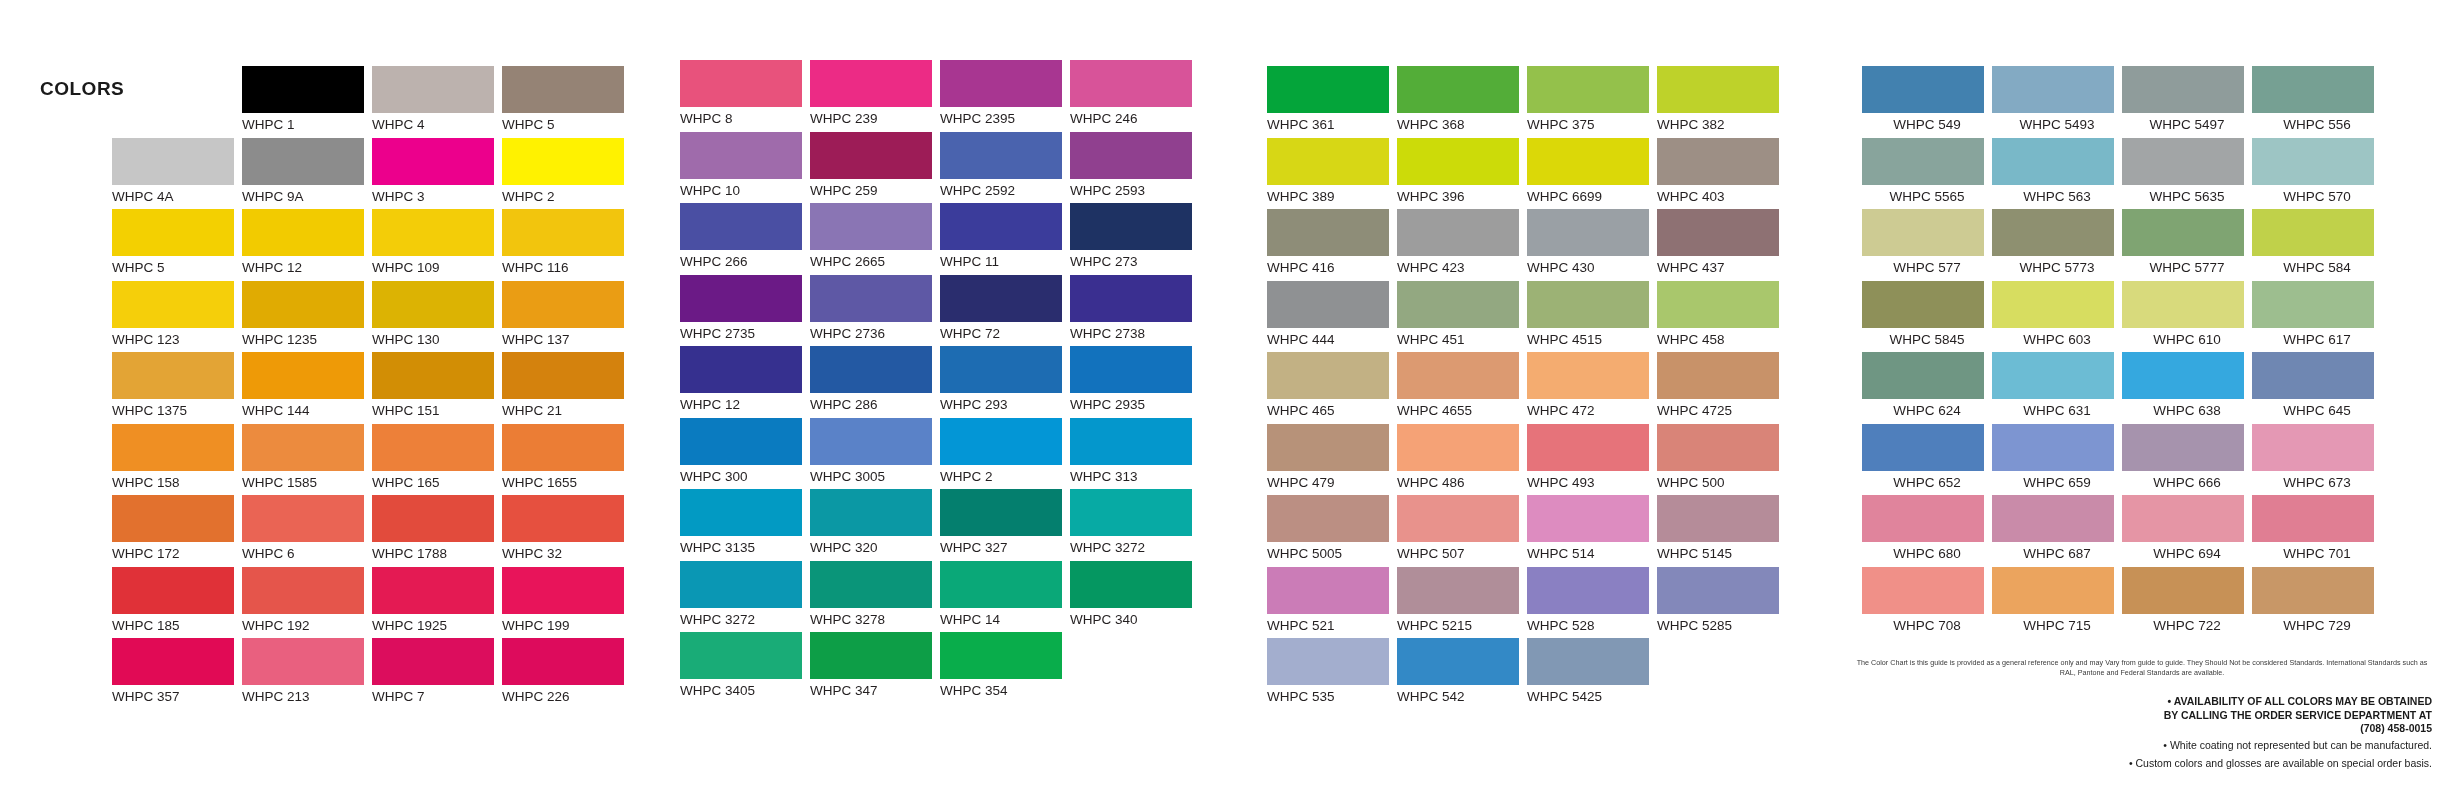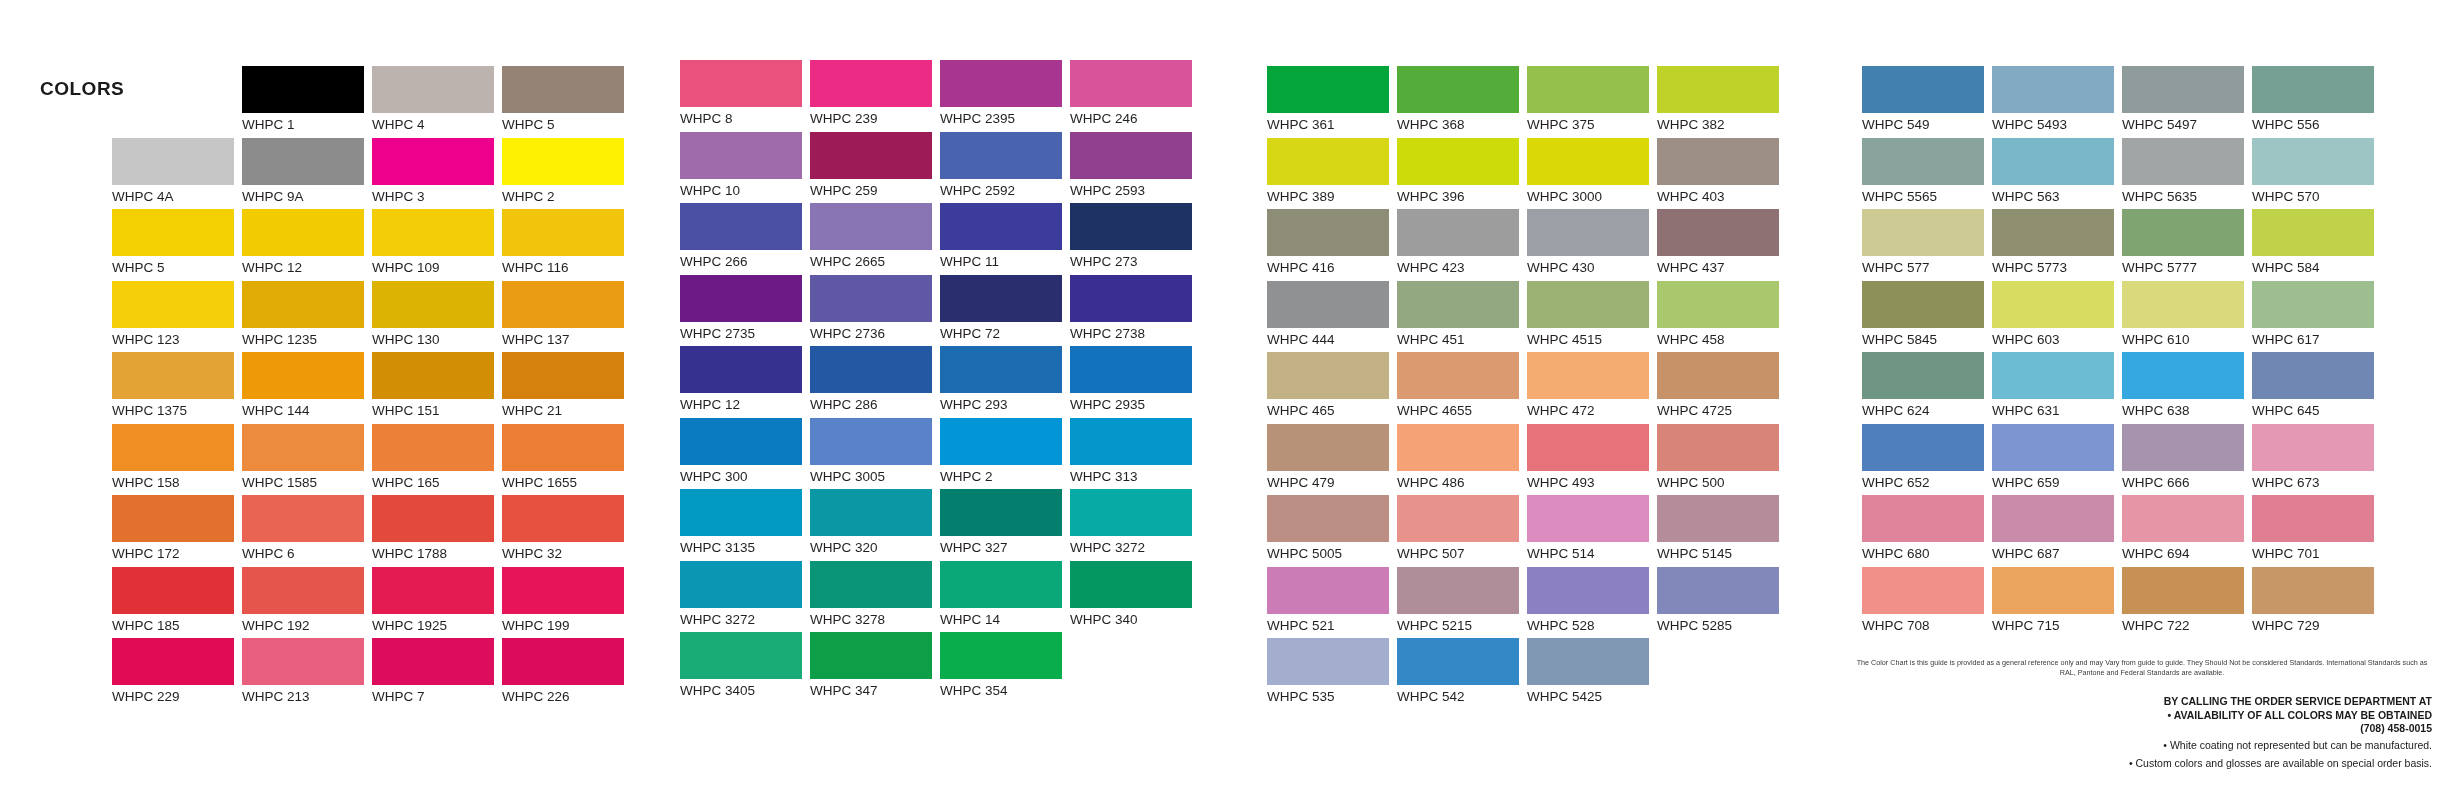--- a/index.html
+++ b/index.html
@@ -220,21 +220,21 @@
         <div class="swatch-cell">
           <div class="chip" style="background: rgb(228, 26, 83);"></div>
           <div class="swatch-label">WHPC 1925</div>
         </div>
         <div class="swatch-cell">
           <div class="chip" style="background: rgb(232, 20, 90);"></div>
           <div class="swatch-label">WHPC 199</div>
         </div>
         <div class="swatch-cell">
           <div class="chip" style="background: rgb(225, 10, 85);"></div>
-          <div class="swatch-label">WHPC 229</div>
+          <div class="swatch-label">WHPC 357</div>
         </div>
         <div class="swatch-cell">
           <div class="chip" style="background: rgb(233, 96, 127);"></div>
           <div class="swatch-label">WHPC 213</div>
         </div>
         <div class="swatch-cell">
           <div class="chip" style="background: rgb(220, 13, 93);"></div>
           <div class="swatch-label">WHPC 7</div>
         </div>
         <div class="swatch-cell">
@@ -410,21 +410,21 @@
         <div class="swatch-cell">
           <div class="chip" style="background: rgb(215, 215, 21);"></div>
           <div class="swatch-label">WHPC 389</div>
         </div>
         <div class="swatch-cell">
           <div class="chip" style="background: rgb(204, 219, 9);"></div>
           <div class="swatch-label">WHPC 396</div>
         </div>
         <div class="swatch-cell">
           <div class="chip" style="background: rgb(219, 216, 8);"></div>
-          <div class="swatch-label">WHPC 3000</div>
+          <div class="swatch-label">WHPC 6699</div>
         </div>
         <div class="swatch-cell">
           <div class="chip" style="background: rgb(157, 143, 133);"></div>
           <div class="swatch-label">WHPC 403</div>
         </div>
         <div class="swatch-cell">
           <div class="chip" style="background: rgb(142, 141, 120);"></div>
           <div class="swatch-label">WHPC 416</div>
         </div>
         <div class="swatch-cell">
@@ -528,21 +528,21 @@
           <div class="swatch-label">WHPC 542</div>
         </div>
         <div class="swatch-cell">
           <div class="chip" style="background: rgb(129, 152, 180);"></div>
           <div class="swatch-label">WHPC 5425</div>
         </div>
       </div>
   </div>
 
   <div class="panel" id="panel-4" style="left:1862px;">
-    <div class="grid" style="top:66px;">
+    <div class="grid" style="top:66px;text-align:center;">
         <div class="swatch-cell">
           <div class="chip" style="background: rgb(66, 129, 175);"></div>
           <div class="swatch-label">WHPC 549</div>
         </div>
         <div class="swatch-cell">
           <div class="chip" style="background: rgb(131, 170, 195);"></div>
           <div class="swatch-label">WHPC 5493</div>
         </div>
         <div class="swatch-cell">
           <div class="chip" style="background: rgb(143, 156, 155);"></div>
@@ -663,21 +663,21 @@
         <div class="swatch-cell">
           <div class="chip" style="background: rgb(200, 151, 103);"></div>
           <div class="swatch-label">WHPC 729</div>
         </div>
       </div>
   </div>
 
   <div id="footer">
     <div id="disclaimer">The Color Chart is this guide is provided as a general reference only and may Vary from guide to guide. They Should Not  be considered Standards. International Standards such as RAL, Pantone and Federal Standards are available.</div>
     <div id="notes">
+      <div class="note-strong">• AVAILABILITY OF ALL COLORS MAY BE OBTAINED</div>
       <div class="note-strong">BY CALLING THE ORDER SERVICE DEPARTMENT AT</div>
-      <div class="note-strong">• AVAILABILITY OF ALL COLORS MAY BE OBTAINED</div>
       <div class="note-strong">(708) 458-0015</div>
       <div class="note-reg">• White coating not represented but can be manufactured.</div>
       <div class="note-reg">• Custom colors and glosses are available on special order basis.</div>
     </div>
   </div>
 
 </div>
 
 </body></html>

